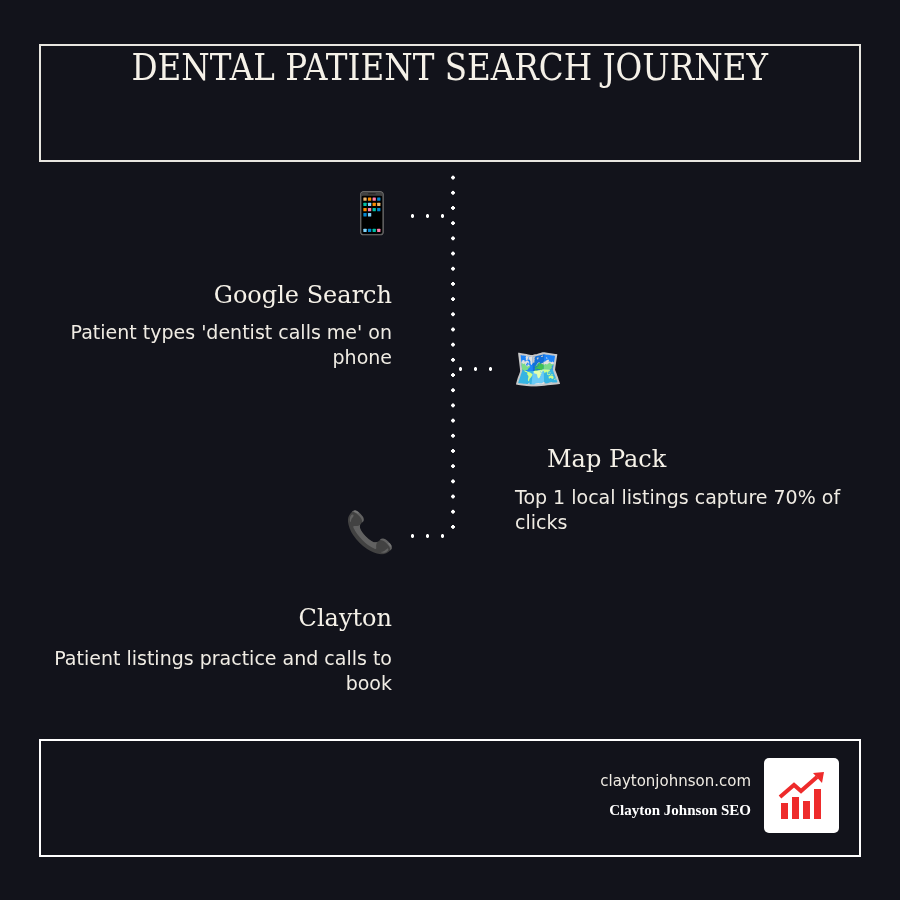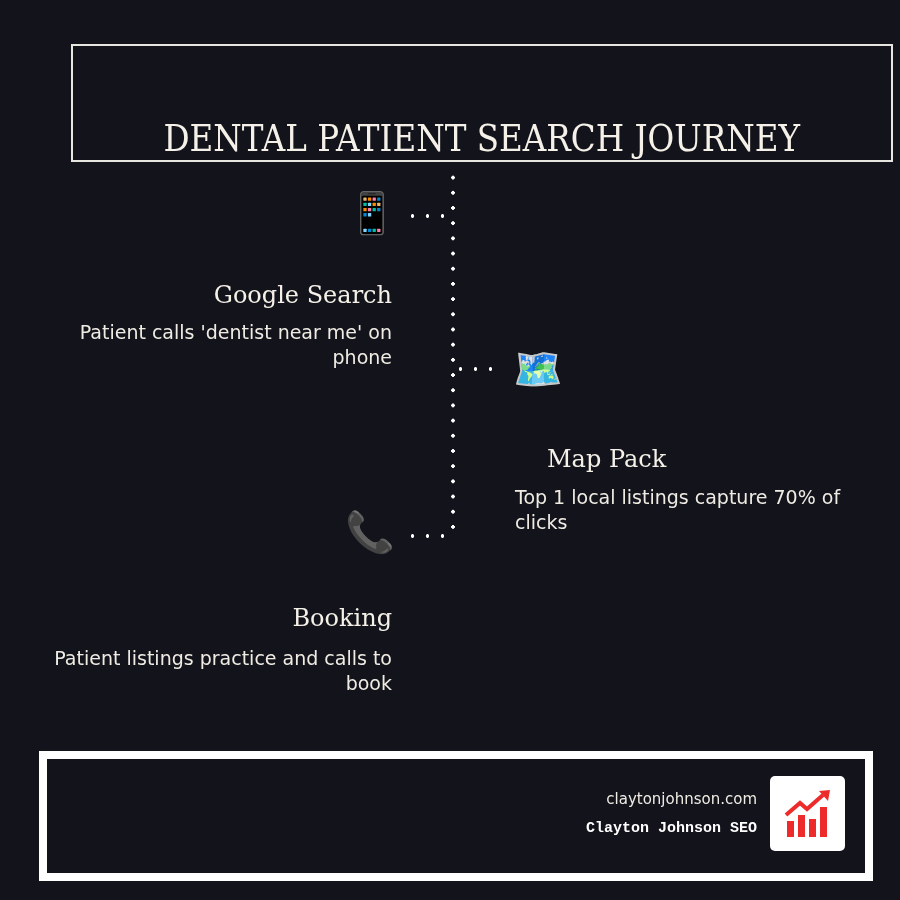--- a/index.html
+++ b/index.html
@@ -8,21 +8,21 @@
     background: #12131b;
     position: relative;
     overflow: hidden;
     font-family: "DejaVu Sans", sans-serif;
     color: #f3efe6;
   }
   .header-box {
     position: absolute; left: 39px; top: 44px;
     width: 818px; height: 114px;
     border: 2px solid #e8e6e0;
-    display: flex; align-items: flex-end; justify-content: center; margin-left: 32px;
+    display: flex; align-items: flex-start; justify-content: center;
   }
   .title {
     font-family: "DejaVu Serif", serif;
     font-size: 37px; letter-spacing: 0px;
     color: #f5f1e8; font-weight: normal;
     transform: scaleX(0.88);
     white-space: nowrap;
   }
   .vline {
     position: absolute; left: 451px; top: 170px;
@@ -49,31 +49,30 @@
   }
   .step-desc {
     position: absolute;
     font-family: "DejaVu Sans", sans-serif;
     font-size: 19px; line-height: 25px; color: #f0ece4;
   }
   .right-align { text-align: right; }
   .footer-box {
     position: absolute; left: 39px; top: 739px;
     width: 818px; height: 114px;
-    border: 8px solid #ffffff;
-    margin-top: 12px;
+    border: 2px solid #ffffff;
   }
   .footer-url {
     position: absolute; right: 108px; top: 31px;
     font-family: "DejaVu Sans", sans-serif;
     font-size: 15px; color: #f0ece4;
   }
   .footer-brand {
     position: absolute; right: 108px; top: 61px;
-    font-family: Liberation Mono, monospace;
+    font-family: Liberation Serif, serif;
     font-size: 15px; font-weight: bold; color: #ffffff;
   }
   .logo {
     position: absolute; right: 20px; top: 17px;
     width: 75px; height: 75px;
     background: #ffffff; border-radius: 5px;
     display: flex; align-items: center; justify-content: center;
   }
 </style>
 </head>
@@ -81,30 +80,30 @@
 
 <div class="header-box">
   <div class="title">DENTAL PATIENT SEARCH JOURNEY</div>
 </div>
 
 <div class="vline"></div>
 
 <div class="hline" style="left:405px; top:214px; width:48px;"></div>
 <div class="icon" style="left:347px; top:193px;">📱</div>
 <div class="step-title right-align" style="right:508px; top:281px;">Google Search</div>
-<div class="step-desc right-align" style="right:508px; top:320px; width:360px;">Patient calls 'dentist near me' on phone</div>
+<div class="step-desc right-align" style="right:508px; top:320px; width:360px;">Patient types 'dentist calls me' on phone</div>
 
 <div class="hline" style="left:453px; top:367px; width:48px;"></div>
 <div class="icon" style="left:513px; top:349px;">🗺️</div>
 <div class="step-title" style="left:531px; top:445px;">Map Pack</div>
 <div class="step-desc" style="left:515px; top:485px; width:345px;">Top 1 local listings capture 70% of clicks</div>
 
 <div class="hline" style="left:405px; top:534px; width:48px;"></div>
 <div class="icon" style="left:345px; top:512px;">📞</div>
-<div class="step-title right-align" style="right:508px; top:604px;">Booking</div>
+<div class="step-title right-align" style="right:508px; top:604px;">Clayton</div>
 <div class="step-desc right-align" style="right:508px; top:646px; width:360px;">Patient listings practice and calls to book</div>
 
 <div class="footer-box">
   <div class="footer-url">claytonjohnson.com</div>
   <div class="footer-brand">Clayton Johnson SEO</div>
   <div class="logo">
     <svg width="50" height="50" viewBox="0 0 50 50">
       <rect x="4" y="32" width="7" height="16" fill="#ee2b2b"></rect>
       <rect x="15" y="26" width="7" height="22" fill="#ee2b2b"></rect>
       <rect x="26" y="30" width="7" height="18" fill="#ee2b2b"></rect>

